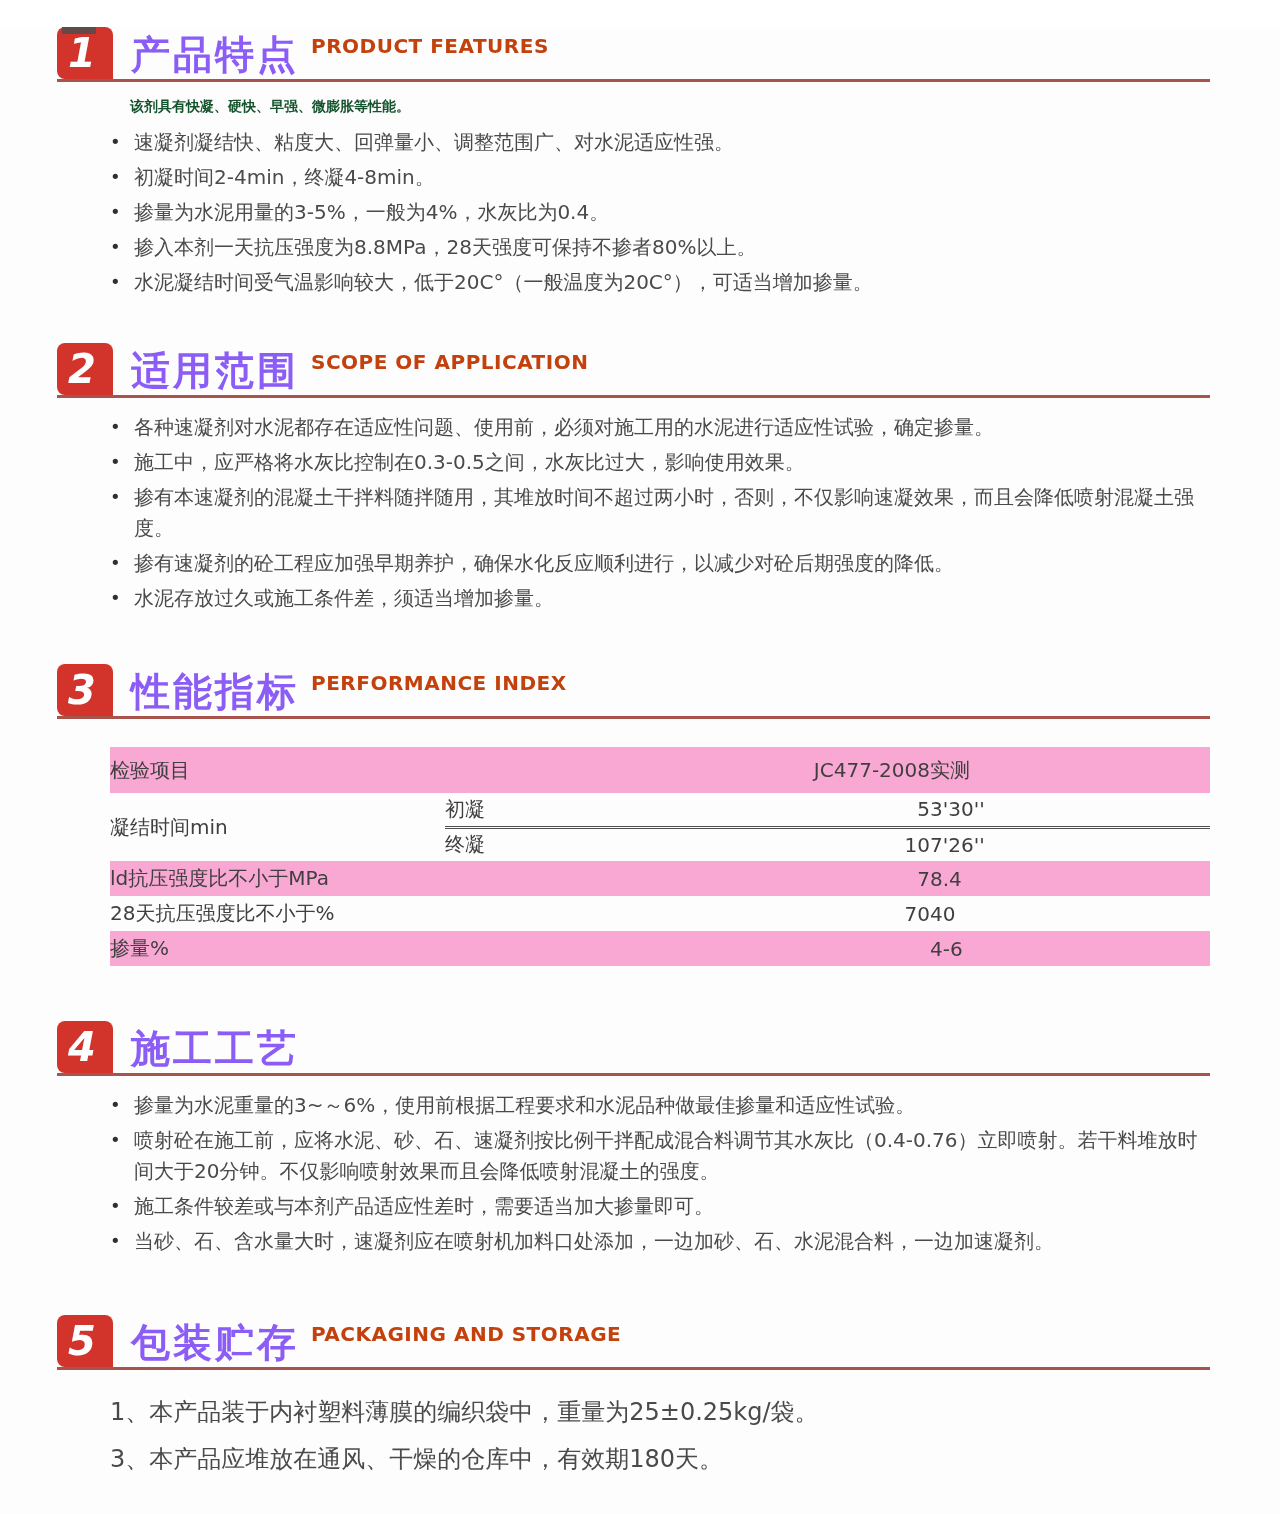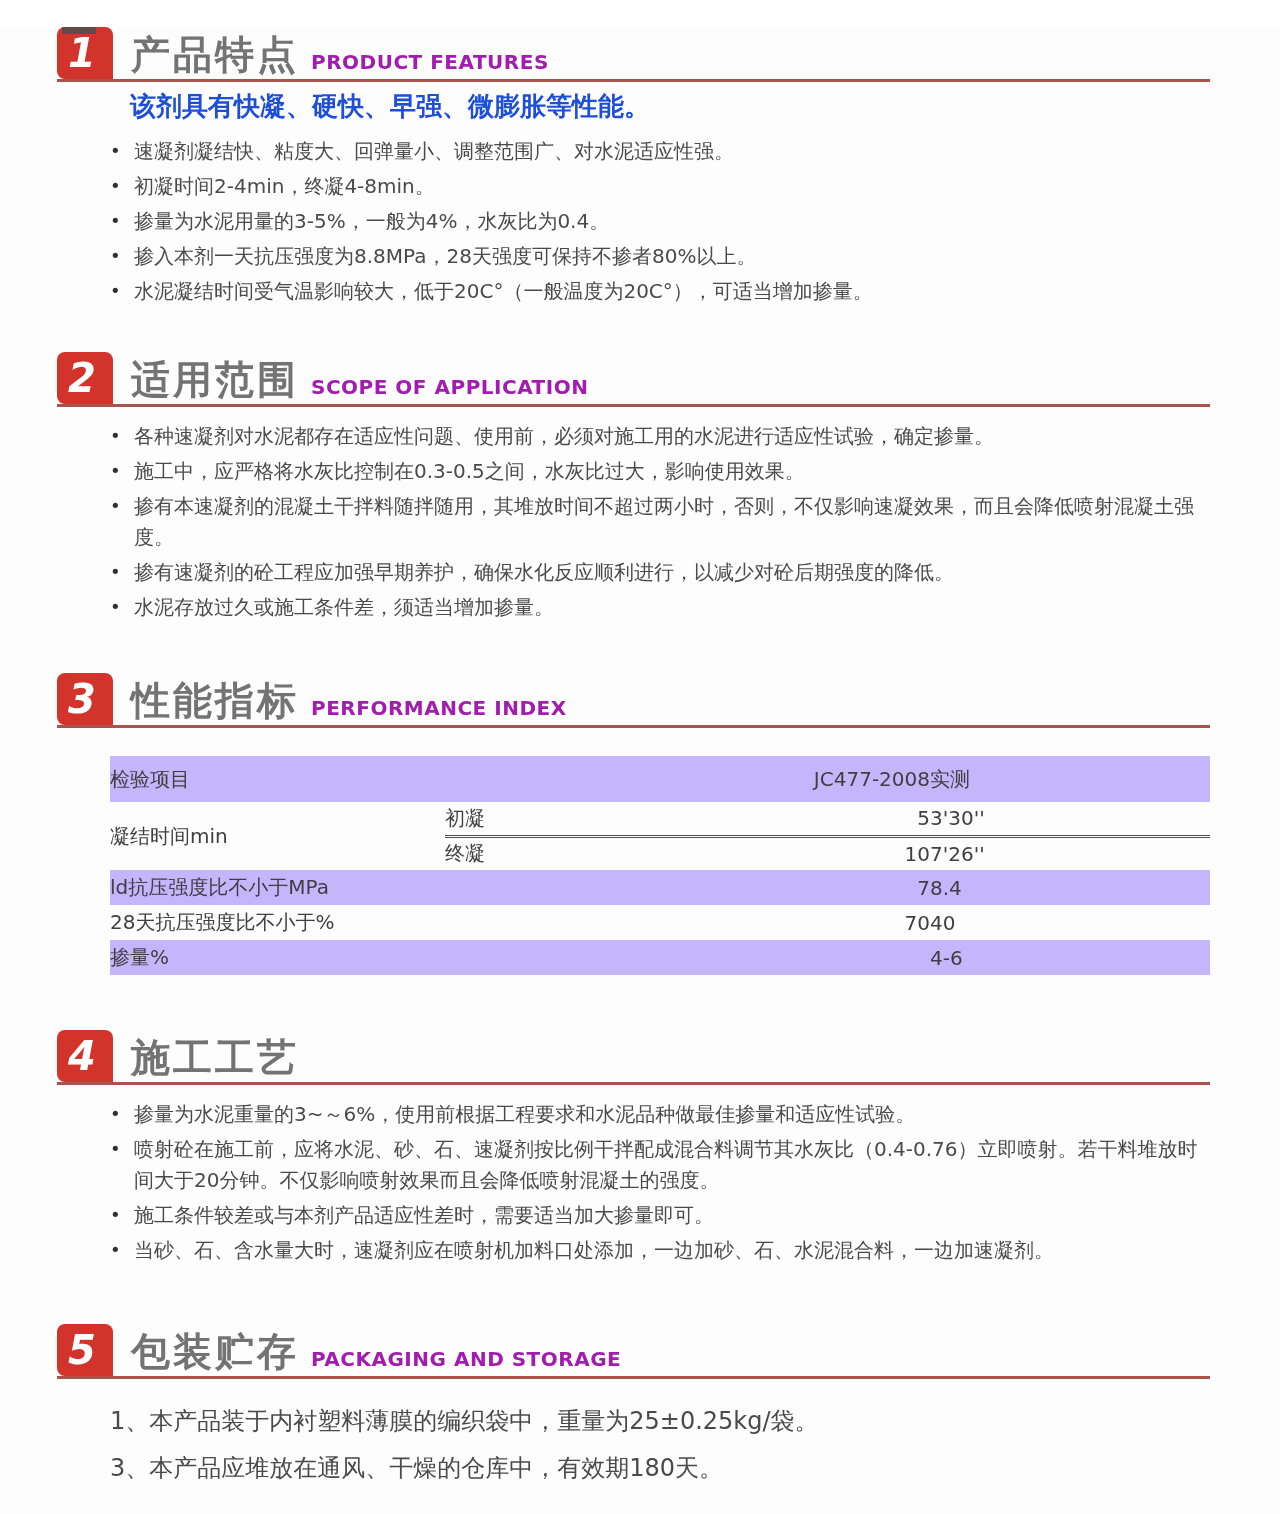--- a/index.html
+++ b/index.html
@@ -24,39 +24,39 @@
     flex:none;
     width:56px; height:52px;
     background:#d2332a;
     border-radius:8px 8px 0 8px;
     color:#ffffff;
     font-size:40px; font-weight:bold; font-style:italic;
     display:flex; align-items:center; justify-content:center;
     padding-right:6px;
   }
   .title-zh {
-    color:#737373; font-size:39px; font-weight:bold;
+    color:#8b5cf6; font-size:39px; font-weight:bold;
     letter-spacing:3px; line-height:1;
     margin-left:18px; padding-bottom:5px;
   }
   .title-en {
-    color:#a21caf; font-size:20px; font-weight:bold;
+    color:#c2410c; font-size:20px; font-weight:bold;
     letter-spacing:.5px; line-height:1;
-    margin-left:12px; padding-bottom:7px; white-space:nowrap;
+    margin-left:12px; padding-bottom:23px; white-space:nowrap;
   }
 
   .mt-s1 { margin-top:27px; }
   .mt-s2 { margin-top:45px; }
   .mt-s3 { margin-top:50px; }
   .mt-s4 { margin-top:55px; }
   .mt-s5 { margin-top:58px; }
 
   .intro {
-    margin:5px 70px 0 130px;
-    font-size:26px; font-weight:bold; color:#1d4ed8;
+    margin:14px 70px 0 130px;
+    font-size:14px; font-weight:bold; color:#14532d;
     line-height:1.5;
   }
 
   .bullets { margin:10px 68px 0 110px; list-style:none; }
   .bullets.mt-lg { margin-top:14px; }
   .bullet {
     display:flex;
     font-size:20px; line-height:1.55; color:#4a4a4a;
     margin-bottom:4px;
   }
@@ -65,21 +65,21 @@
 
   
   .perf-table {
     margin:28px 70px 0 110px;
     width:1100px;
     border-collapse:collapse;
     font-size:20px; color:#3f3f3f;
     table-layout:fixed;
   }
   .perf-table td { padding:0; vertical-align:middle; }
-  .row-gray  { background:#c4b5fd; }
+  .row-gray  { background:#f9a8d4; }
   .row-white { background:#fdfdfd; }
   tr.head-row td { height:46px; }
   tr.sub-row td { height:34px; }
   tr.plain-row td { height:35px; }
   .cell-label { padding-left:22px; text-align:left; }
   .cell-sub   { padding-left:55px; text-align:left; }
   .cell-std   { text-align:right; }
   .cell-meas  { padding-left:105px; text-align:left; }
   .divided { border-bottom:3px double #4f4f4f; }
 

